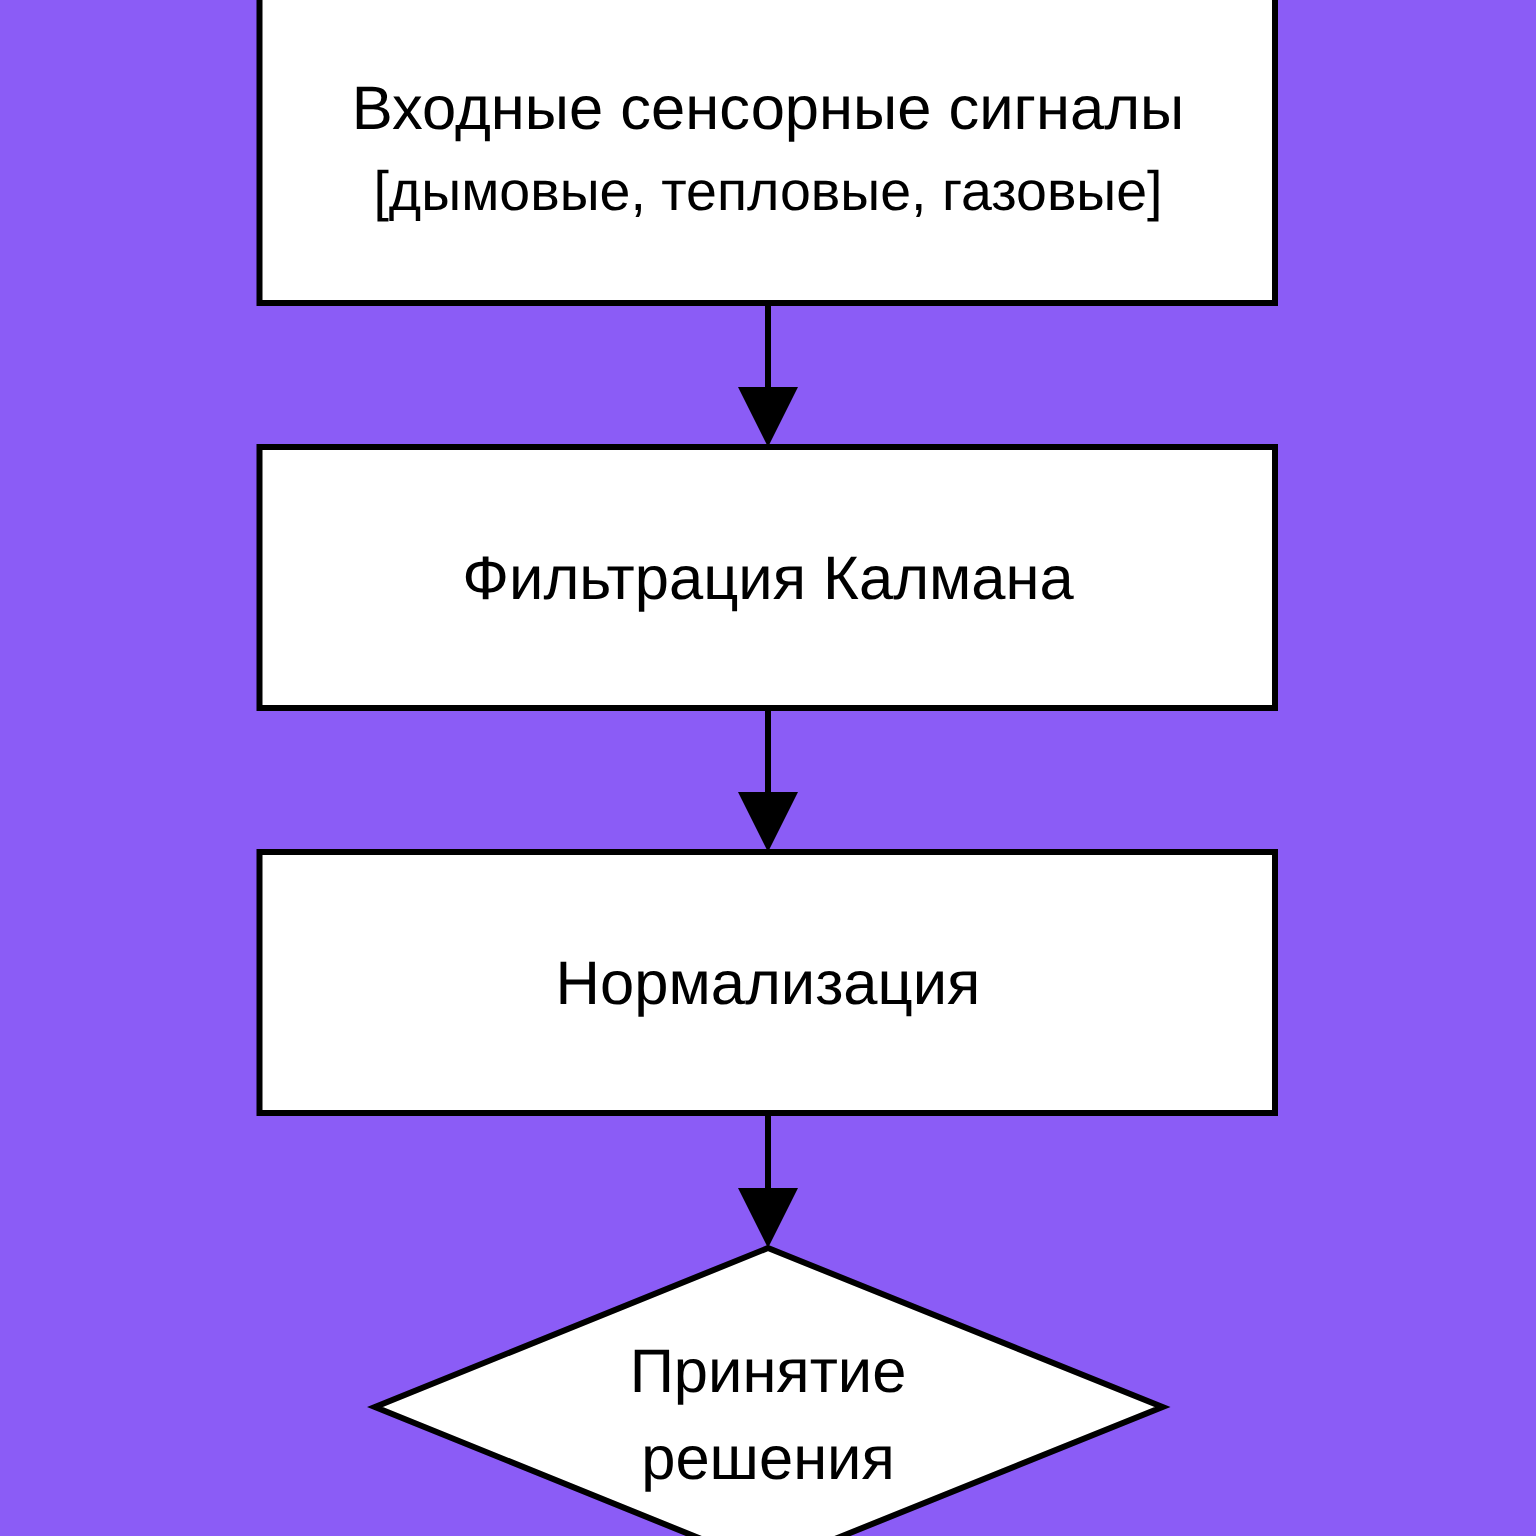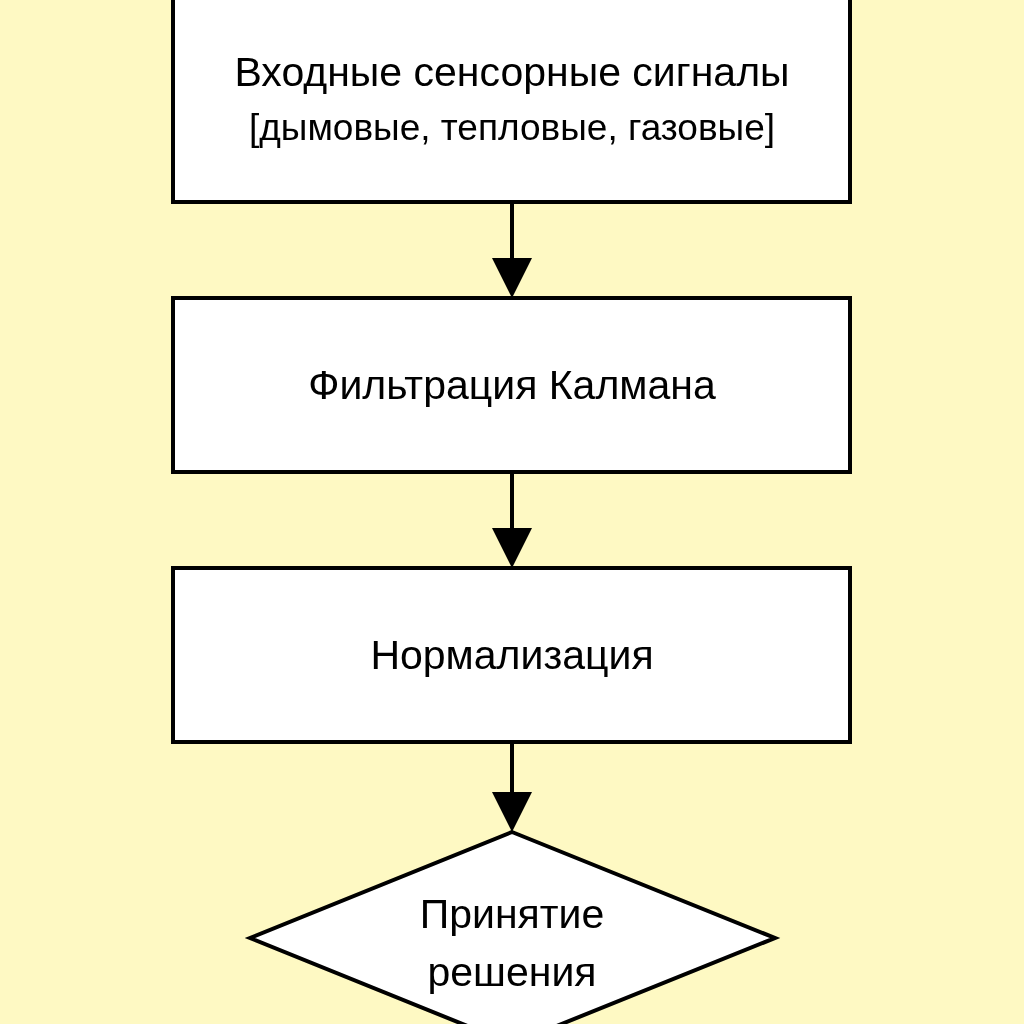--- a/index.html
+++ b/index.html
@@ -11,21 +11,21 @@
   body {
     width: 1024px;
     height: 1024px;
     overflow: hidden;
     font-family: "Liberation Sans", "DejaVu Sans", sans-serif;
   }
   #flowchart-root {
     position: relative;
     width: 1024px;
     height: 1024px;
-    background: #fef9c3;
+    background: #8b5cf6;
   }
   #flowchart-svg {
     position: absolute;
     top: 0;
     left: 0;
     width: 1024px;
     height: 1024px;
     display: block;
   }
   .node-shape {

